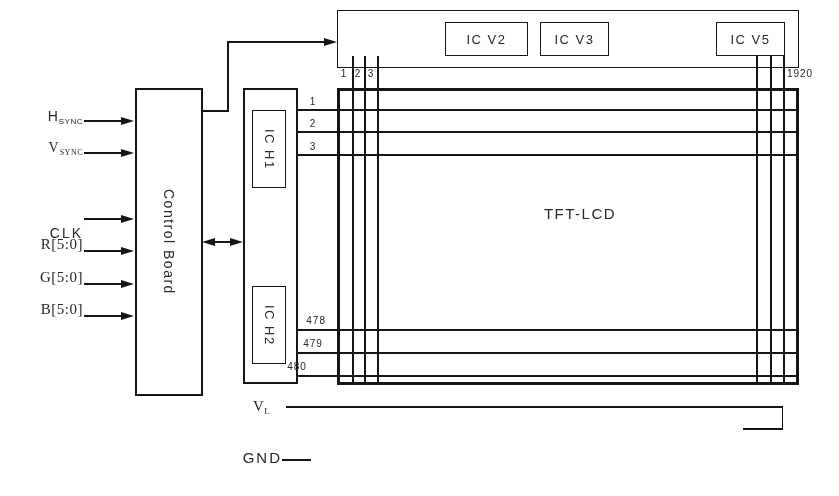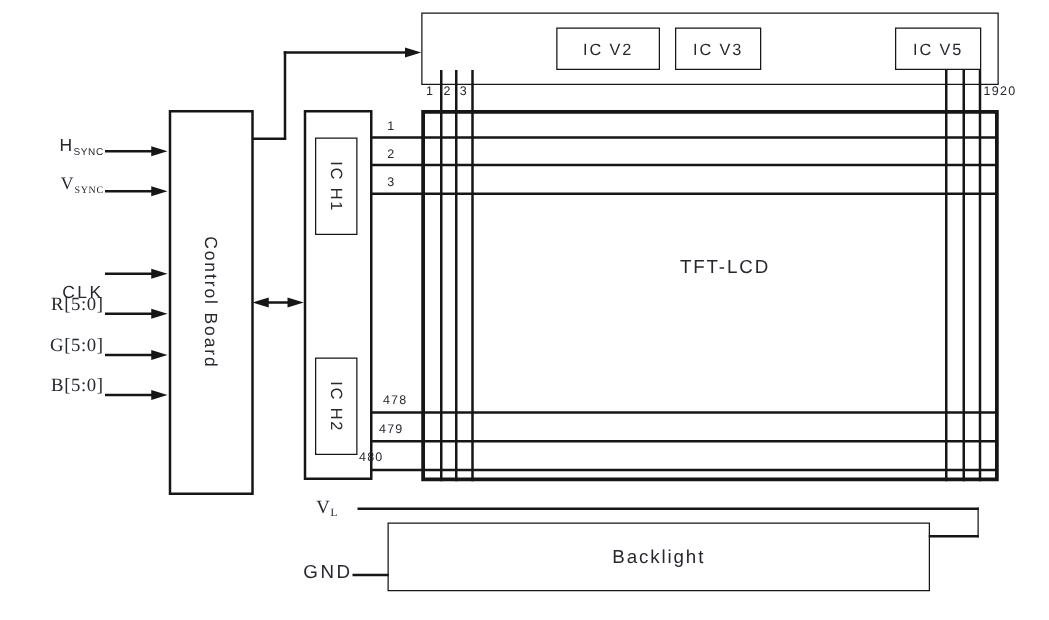--- a/index.html
+++ b/index.html
@@ -119,20 +119,17 @@
   <div class="box thick" style="left:337px; top:88px; width:462px; height:297px; background:transparent;"></div>
   <div style="position:absolute; left:337px; top:203px; width:462px; text-align:center; line-height:22px;padding-left:12px;">
     <div class="big-label">TFT-LCD</div>
   </div>
 
   <div class="serif" style="position:absolute; left:253px; top:398px;"><span>V</span><span class="sub-serif">L</span></div>
   <div class="hline" style="left:286px; top:406px; width:497px;"></div>
   <div class="vline" style="left:781.5px; top:406px; height:24px;"></div>
   <div class="hline" style="left:743px; top:428px; width:40px;"></div>
 
-  <div class="box" style="left:310px; top:418px; width:434px; height:55px; border-width:1.5px;">
-    <span class="big-label">Backlight</span>
-  </div>
 
   <div style="position:absolute; left:242px; top:449px; width:40px; font-size:15px; letter-spacing:2px; text-align:right;">GND</div>
   <div class="hline" style="left:282px; top:459px; width:29px;"></div>
 
 </div>
 
 </body></html>

